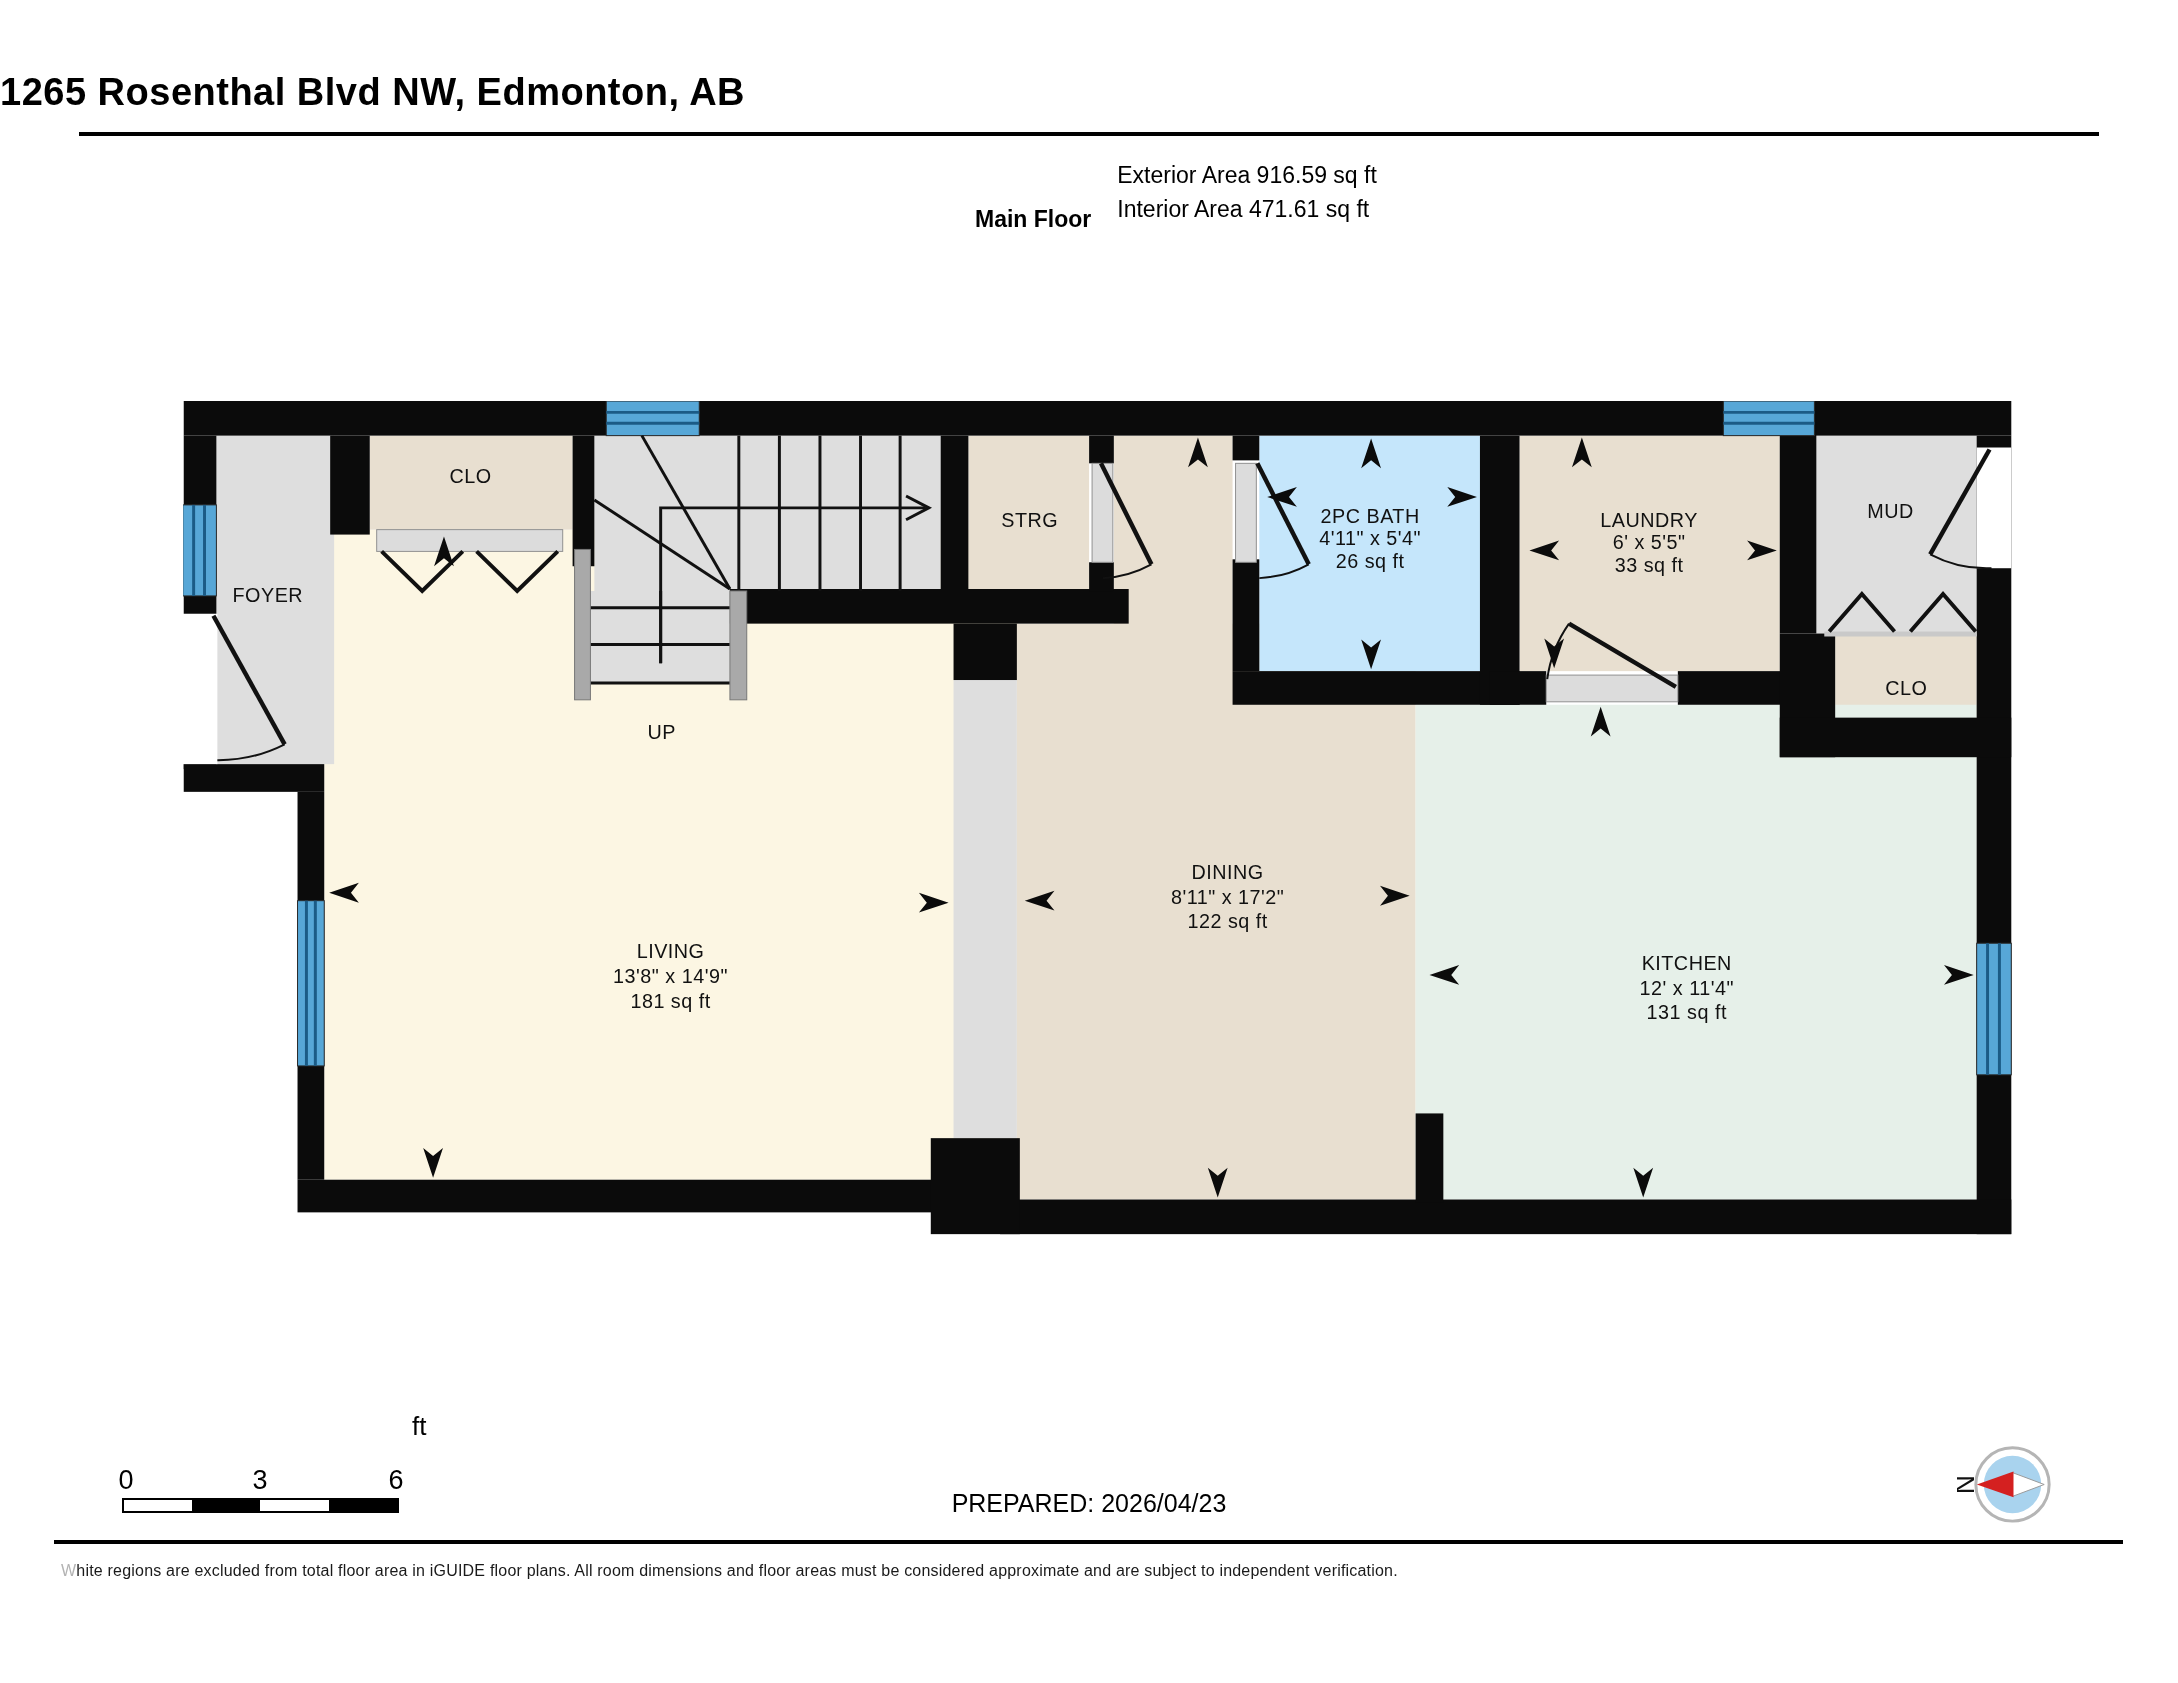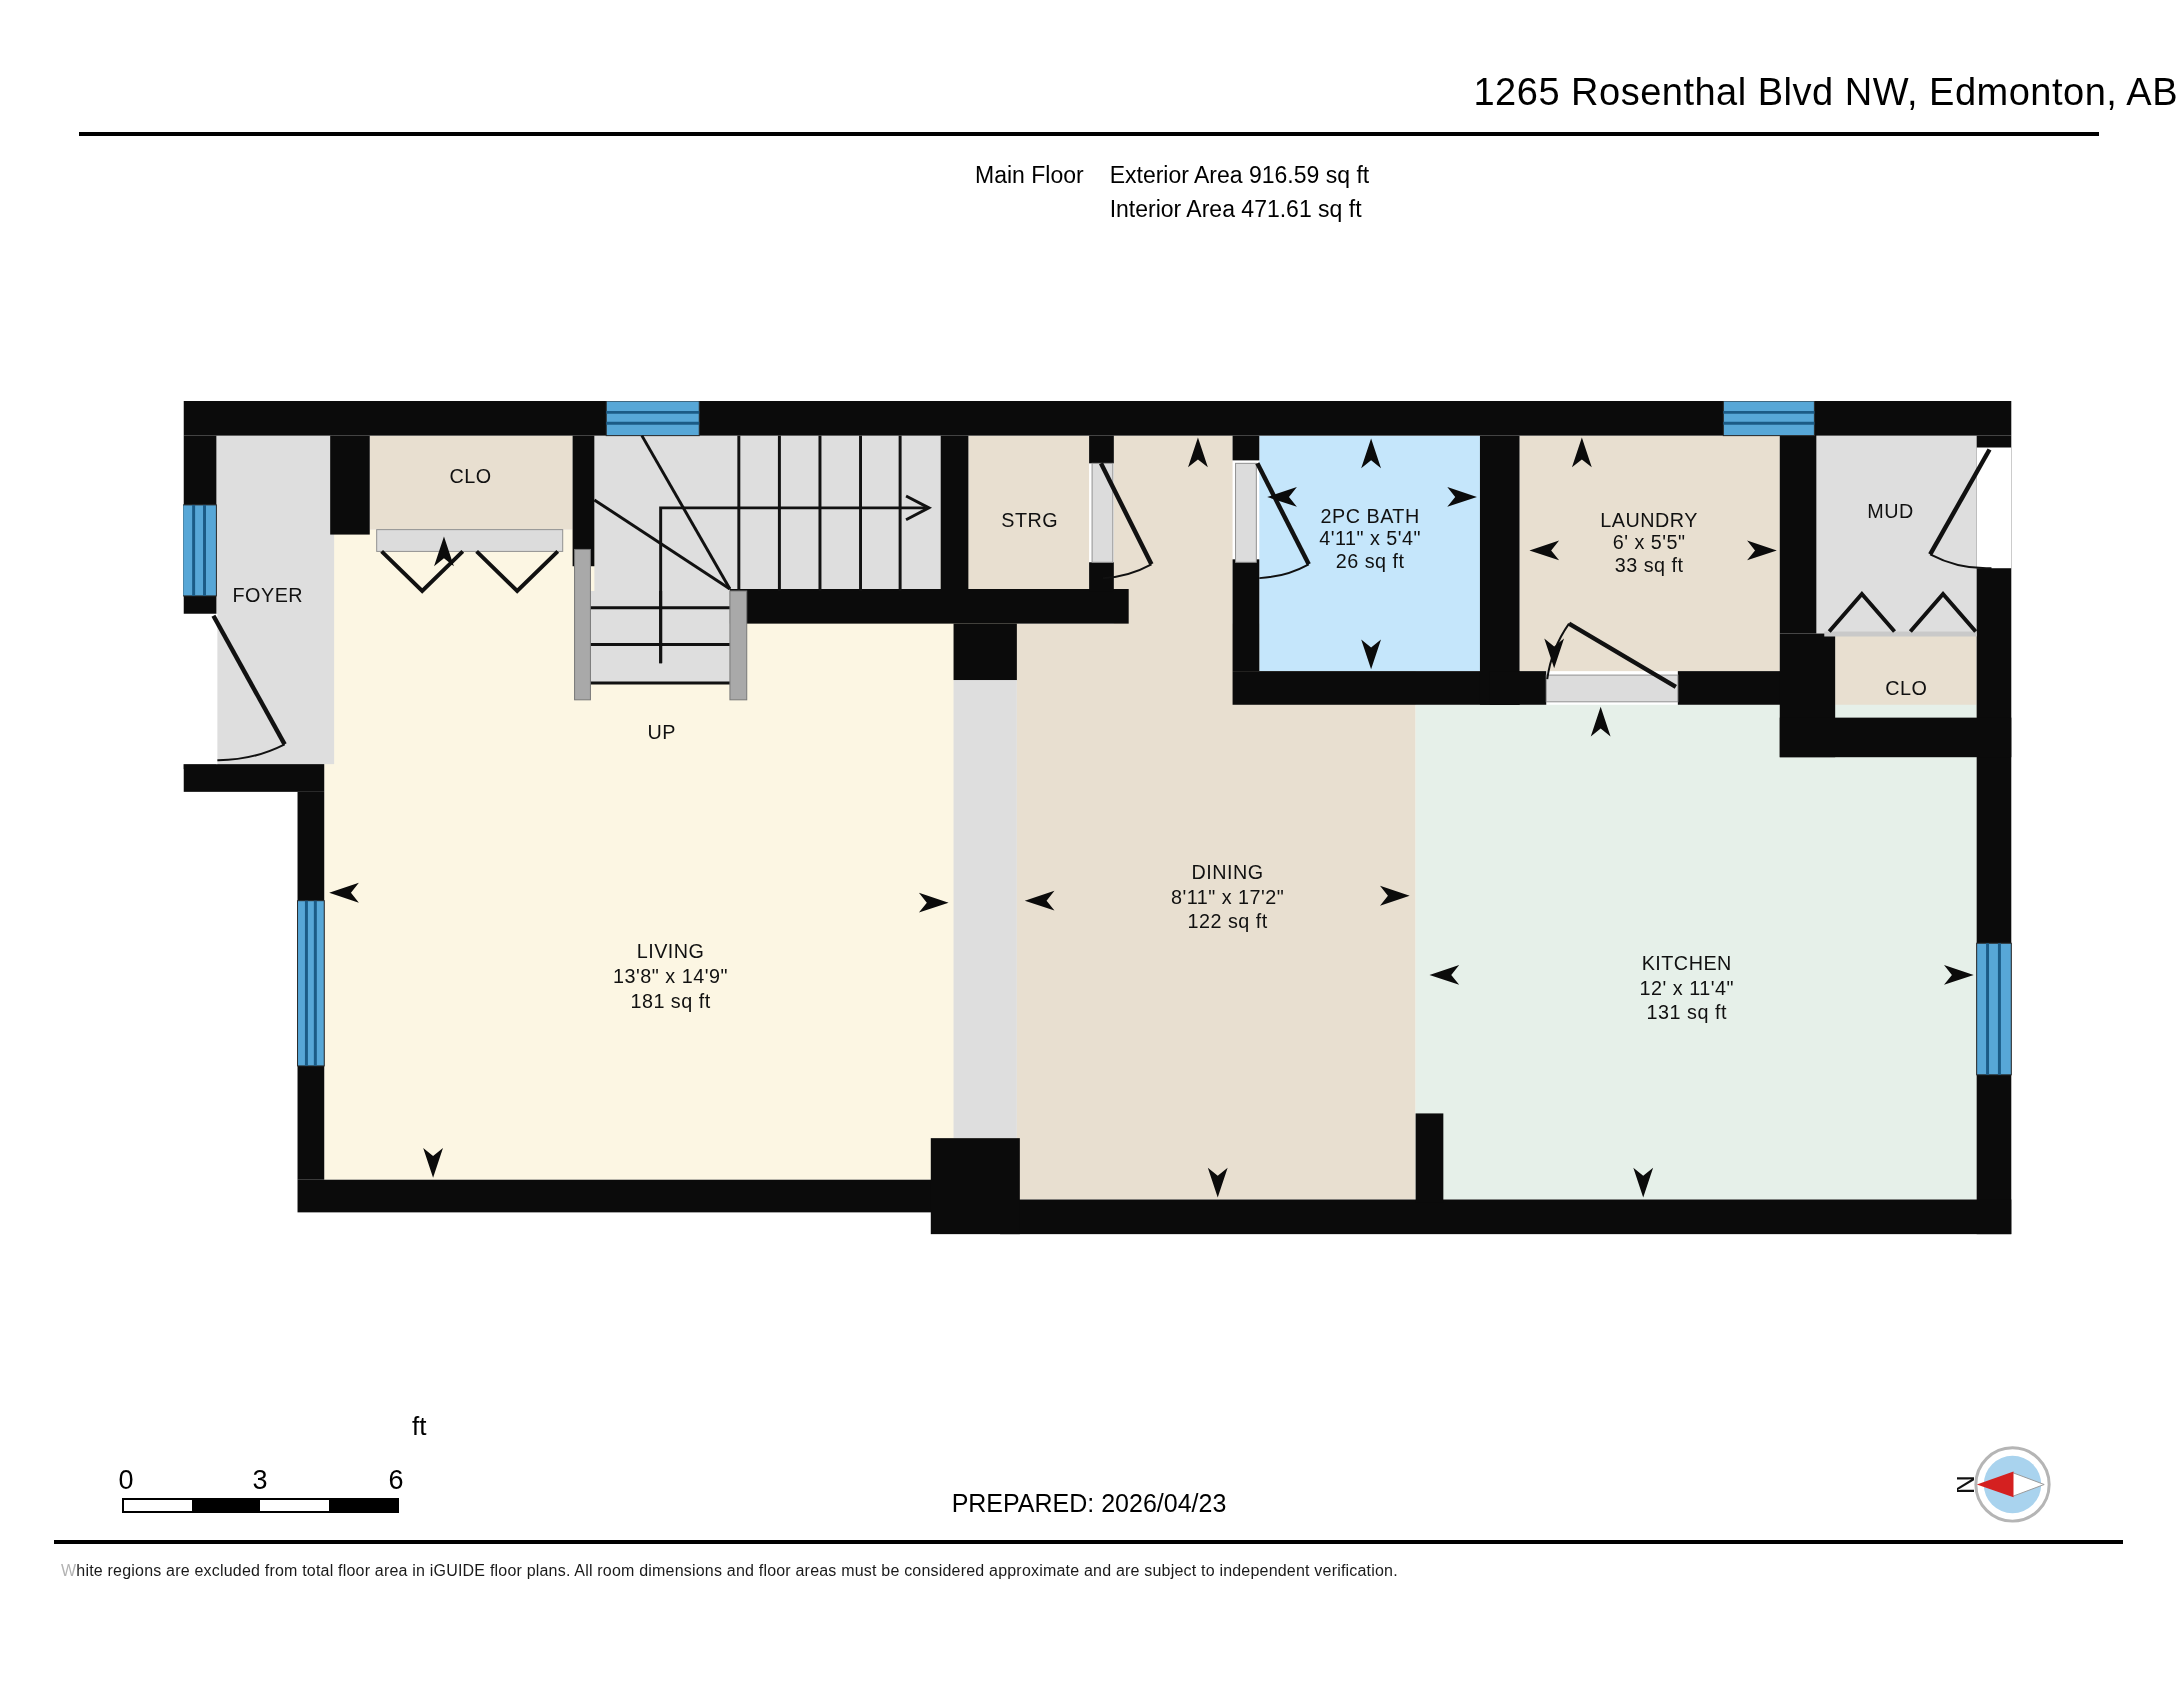--- a/index.html
+++ b/index.html
@@ -1,22 +1,22 @@
 <!DOCTYPE html>
 <html><head>
 <meta charset="utf-8">
 <style>
   html,body{margin:0;padding:0;background:#ffffff;}
   .page{position:relative;width:2178px;height:1683px;background:#ffffff;
         font-family:"Liberation Sans",sans-serif;color:#000;overflow:hidden;}
-  .title{position:absolute;top:71px;left:0;width:100%;text-align:right;
-         font-size:38px;font-weight:normal;letter-spacing:0.5px;}
+  .title{position:absolute;top:71px;left:0;width:100%;text-align:left;
+         font-size:38px;font-weight:bold;letter-spacing:0.5px;}
   .header-rule{position:absolute;top:132px;left:79px;width:2020px;height:4px;background:#000;}
   .subtitle{position:absolute;top:158px;left:975px;display:flex;gap:26px;font-size:23px;line-height:34px;}
-  .floor-label{font-weight:normal;white-space:nowrap;}
+  .floor-label{font-weight:bold;white-space:nowrap;margin-top:44px;}
   .areas{display:flex;flex-direction:column;}
   .plan-svg{position:absolute;left:183px;top:401px;}
   .room-label{font-size:20px;fill:#111;letter-spacing:0.5px;}
   .scale-num{position:absolute;transform:translateX(-50%);font-size:27px;top:1465px;}
   .scale-bar{position:absolute;left:122px;top:1498px;width:277px;height:15px;background:#fff;
              border:2px solid #000;box-sizing:border-box;}
   .scale-seg{position:absolute;top:0;height:11px;background:#000;}
   .scale-unit{position:absolute;left:412px;top:1411px;font-size:26px;}
   .prepared{position:absolute;top:1489px;left:0;width:2178px;text-align:center;font-size:25px;}
   .compass{position:absolute;left:1957px;top:1432px;}

